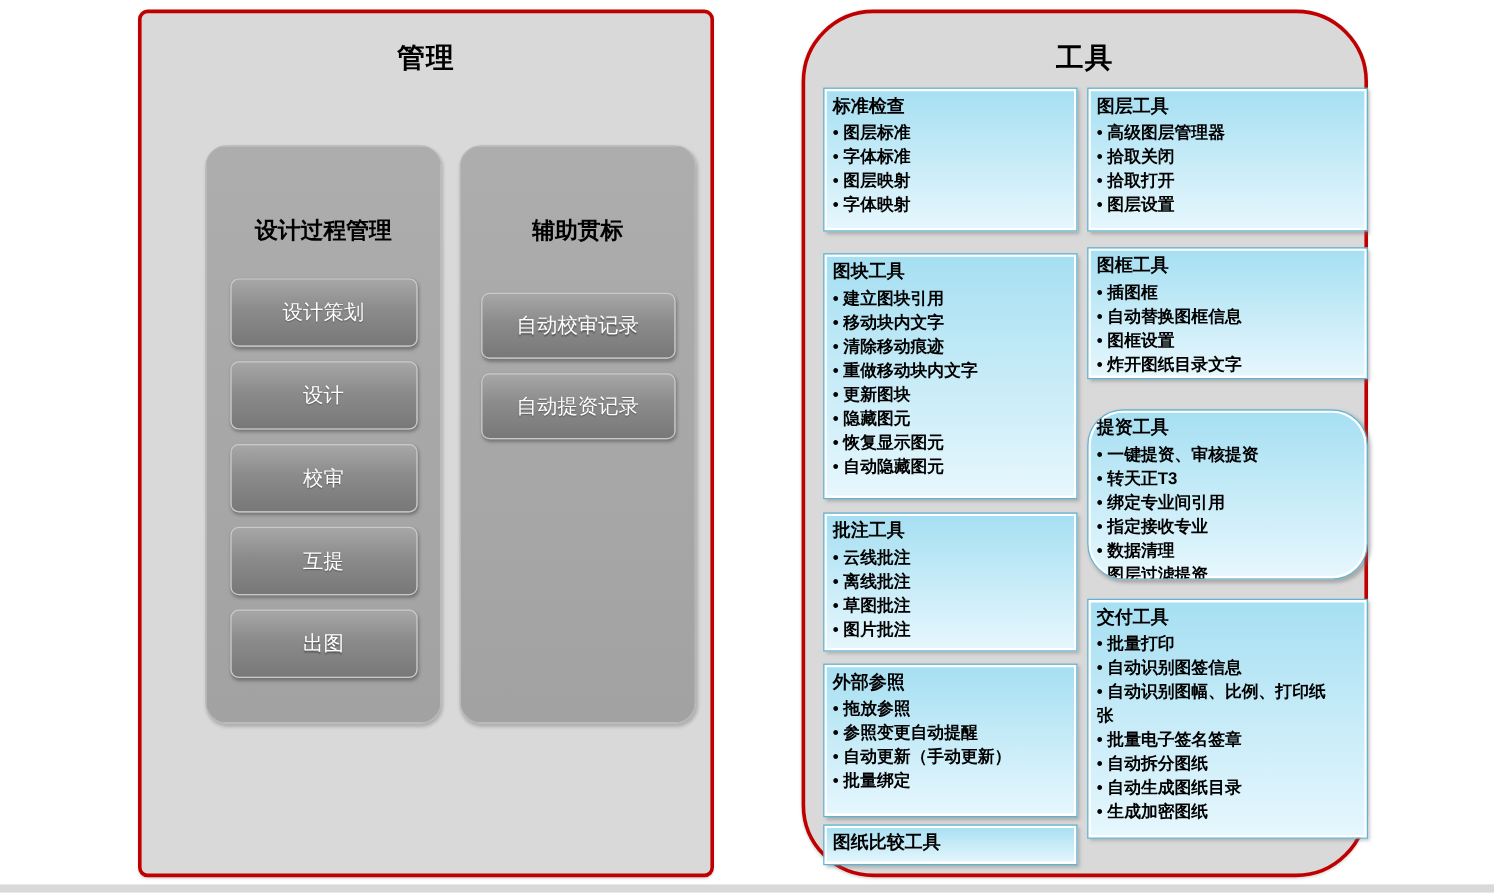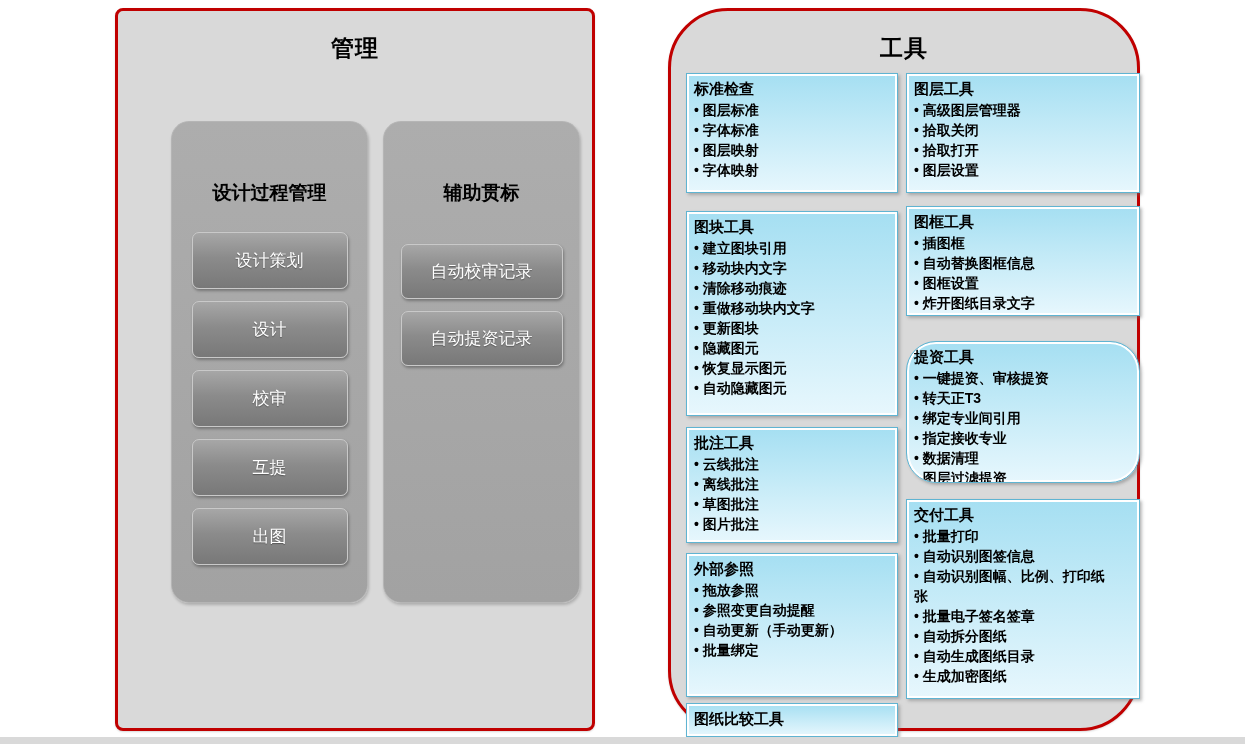--- a/index.html
+++ b/index.html
@@ -106,21 +106,21 @@
     font-weight:bold;
     line-height:20px;
   }
   .tool-item::before { content:"• "; }
   .col-b .tool-item { max-width:202px; }
 
   
   .ha1 { height:120px; margin-bottom:18px; }
   .ha2 { height:205px; margin-bottom:11px; }
   .ha3 { height:116px; margin-bottom:10px; }
-  .ha4 { height:144px; margin-bottom:6px;  }
+  .ha4 { height:128px; margin-bottom:6px;  }
   .ha5 { height:34px; }
   .hb1 { height:120px; margin-bottom:13px; }
   .hb2 { height:110px; margin-bottom:25px; }
   .hb3 { height:142px; margin-bottom:16px;border-radius:30px; }
   .hb4 { height:200px; }
 
   .bottom-strip {
     position:absolute;
     left:0; bottom:0;
     width:100%; height:7px;

